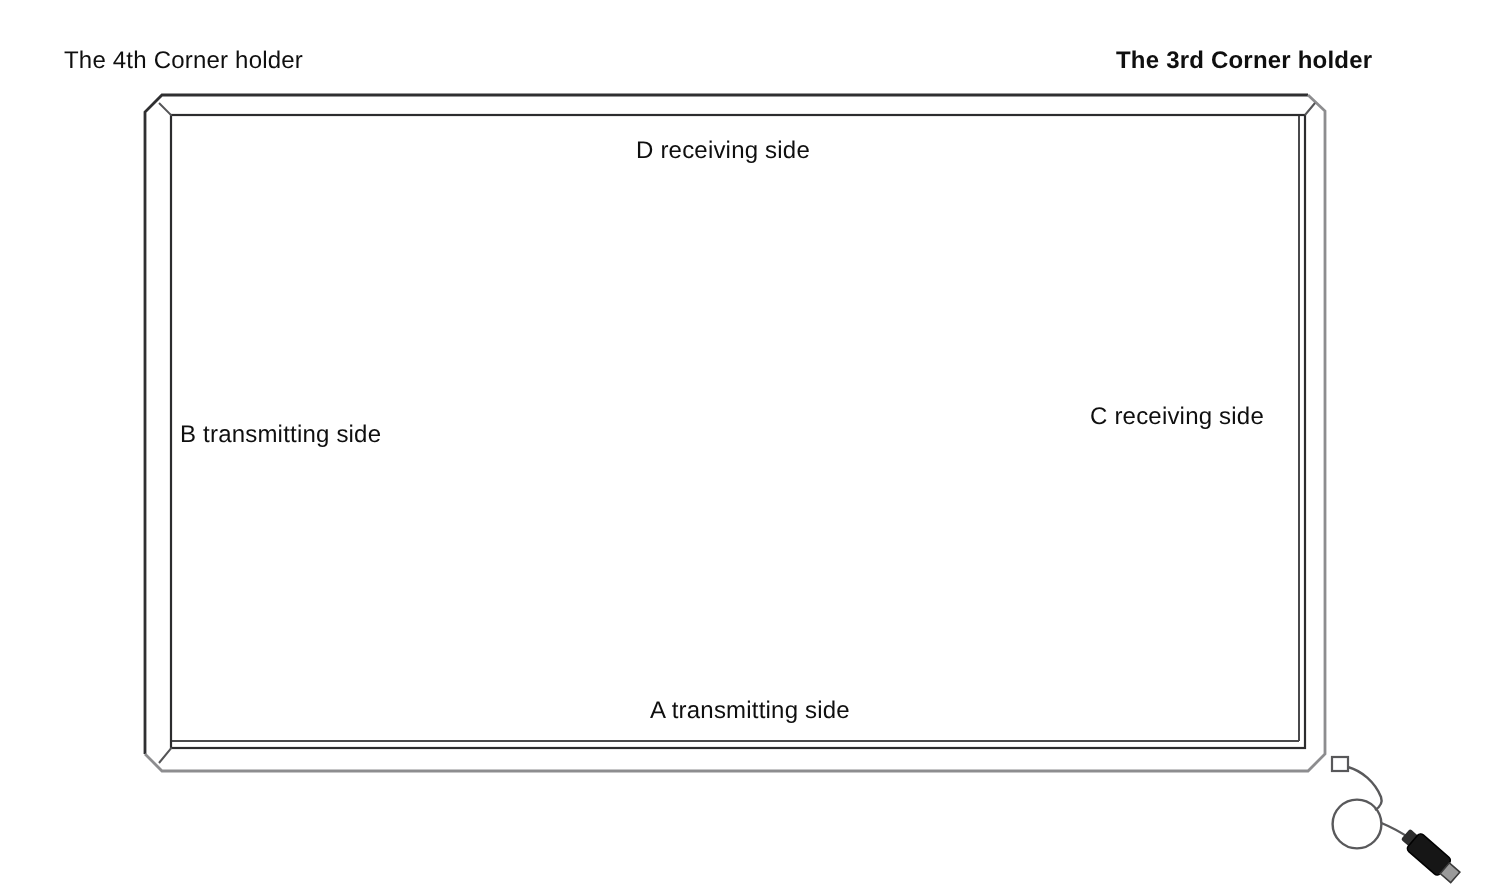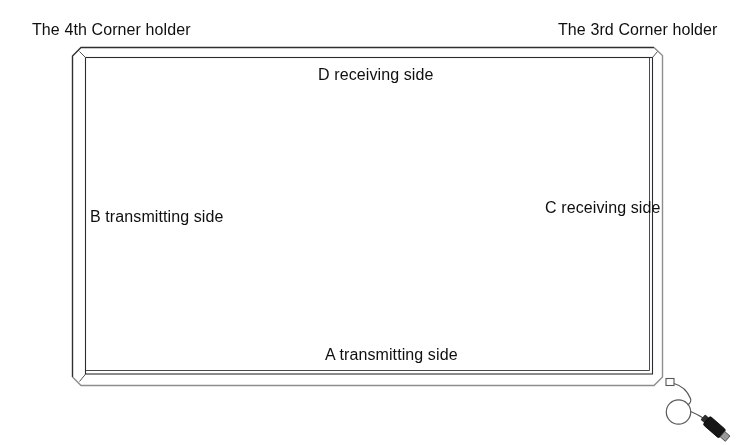--- a/index.html
+++ b/index.html
@@ -15,21 +15,21 @@
     font-family: "Liberation Sans", sans-serif;
     overflow: hidden;
   }
   .canvas svg {
     position: absolute;
     left: 0;
     top: 0;
   }
   .lbl {
     position: absolute;
-    font-size: 16px;
+    font-size: 12px;
     line-height: 16px;
     color: #0f0f0f;
     white-space: nowrap;
     letter-spacing: 0.1px;
   }
 </style>
 </head>
 <body>
 
 <div class="canvas">
@@ -56,21 +56,21 @@
 
     <g transform="rotate(41 705 419)">
       <rect x="702" y="415.5" width="7" height="7" rx="1" fill="#2e2e2e"></rect>
       <rect x="707" y="413.5" width="21" height="11" rx="2" fill="#161616" stroke="#000000" stroke-width="0.8"></rect>
       <rect x="728" y="415.5" width="7" height="7" fill="#9a9a9a" stroke="#3a3a3a" stroke-width="0.8"></rect>
     </g>
   </svg>
 
   <div class="lbl" style="left:32px;  top:22px;">The 4th Corner holder</div>
 
-  <div class="lbl" style="left:558px; top:22px;">The 3rd Corner holder</div>
+  <div class="lbl" style="left:558px; top:22px;font-weight:bold;">The 3rd Corner holder</div>
 
 
 
   <div class="lbl" style="left:318px; top:67px;">D receiving side</div>
 
   <div class="lbl" style="left:90px;  top:209px;">B transmitting side</div>
 
   <div class="lbl" style="left:545px; top:200px;">C receiving side</div>
 
   <div class="lbl" style="left:325px; top:347px;">A transmitting side</div>

